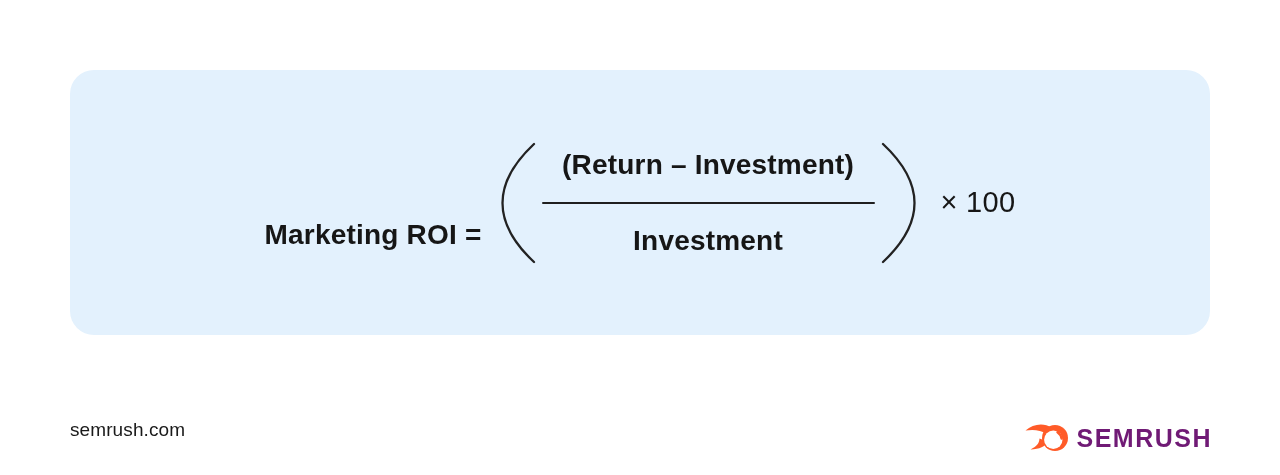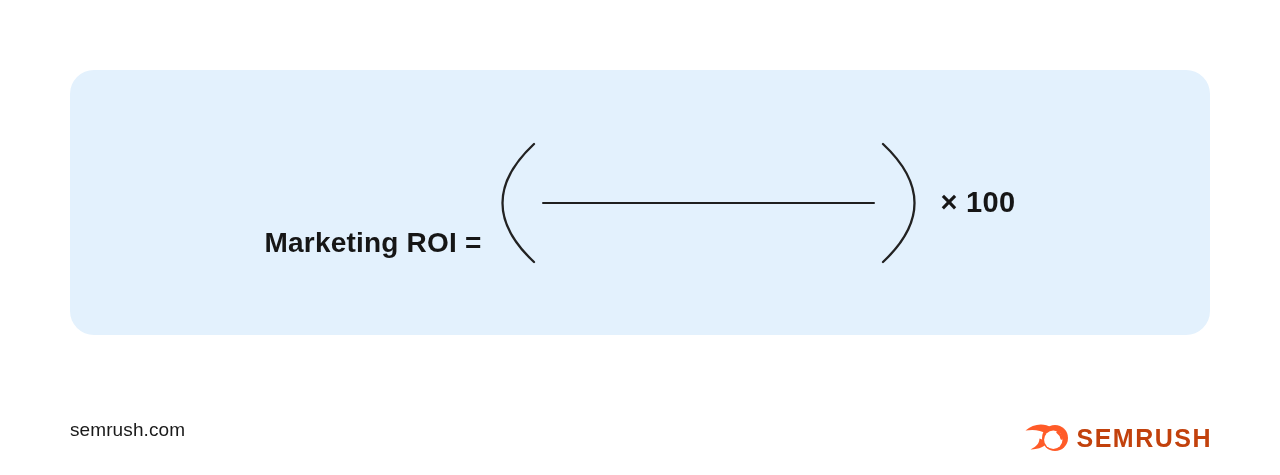--- a/index.html
+++ b/index.html
@@ -11,69 +11,71 @@
   .panel {
     position:absolute; left:70px; top:70px; width:1140px; height:265px;
     background:#E3F1FD; border-radius:24px;
   }
   .formula-row {
     position:absolute; inset:0;
     display:flex; justify-content:center; align-items:center;
     color:#161616;
   }
 
-  .lhs { position:relative; top:40px; text-align:left; }
+  .lhs { position:relative; top:32px; text-align:left; }
   .lhs-line1 { font-size:28px; font-weight:bold; line-height:34px; letter-spacing:.2px; }
   .lhs-line2 { font-size:28px; font-weight:400; line-height:34px; margin-top:14px; }
 
   .paren { display:block; }
   .paren-left  { margin-left:16px; margin-right:4px; }
   .paren-right { margin-left:4px;  margin-right:22px; }
 
   .fraction { display:flex; flex-direction:column; align-items:center; }
   .numerator, .denominator {
     font-size:28px; font-weight:bold; line-height:34px; letter-spacing:.2px;
     white-space:nowrap; text-align:center;
   }
   .frac-bar { width:333px; height:2px; background:#1f1f1f; margin:20px 0; border-radius:1px; }
 
-  .multiplier { font-size:29px; font-weight:bold; letter-spacing:.3px; white-space:nowrap; }
+  .multiplier { font-size:29px; font-weight:normal; letter-spacing:.3px; white-space:nowrap; }
 
   
   .site-url {
     position:absolute; left:70px; top:419px;
     font-size:19px; color:#1a1a1a; letter-spacing:.1px;
   }
   .brand-logo {
     position:absolute; right:68px; top:421px;
     display:flex; align-items:center; gap:7px;
   }
   .brand-wordmark {
-    font-size:25px; font-weight:bold; color:#c2410c; letter-spacing:1.5px;
+    font-size:25px; font-weight:bold; color:#701a75; letter-spacing:1.5px;
     line-height:34px;
   }
 </style>
 </head>
 <body>
 
 <div class="stage">
 
   <div class="panel">
     <div class="formula-row">
 
       <div class="lhs">
         <div class="lhs-line1">Marketing ROI =</div>
       </div>
 
       <svg class="paren paren-left" width="40" height="124" viewBox="0 0 40 124">
         <path d="M36 3 Q-27 62 36 121" fill="none" stroke="#222222" stroke-width="2.3" stroke-linecap="round"></path>
       </svg>
 
       <div class="fraction">
+        <div class="numerator">(Return – Investment)</div>
         <div class="frac-bar"></div>
+        <div class="denominator">Investment</div>
       </div>
 
       <svg class="paren paren-right" width="40" height="124" viewBox="0 0 40 124">
         <path d="M4 3 Q67 62 4 121" fill="none" stroke="#222222" stroke-width="2.3" stroke-linecap="round"></path>
       </svg>
 
       <div class="multiplier">× 100</div>
 
     </div>
   </div>

